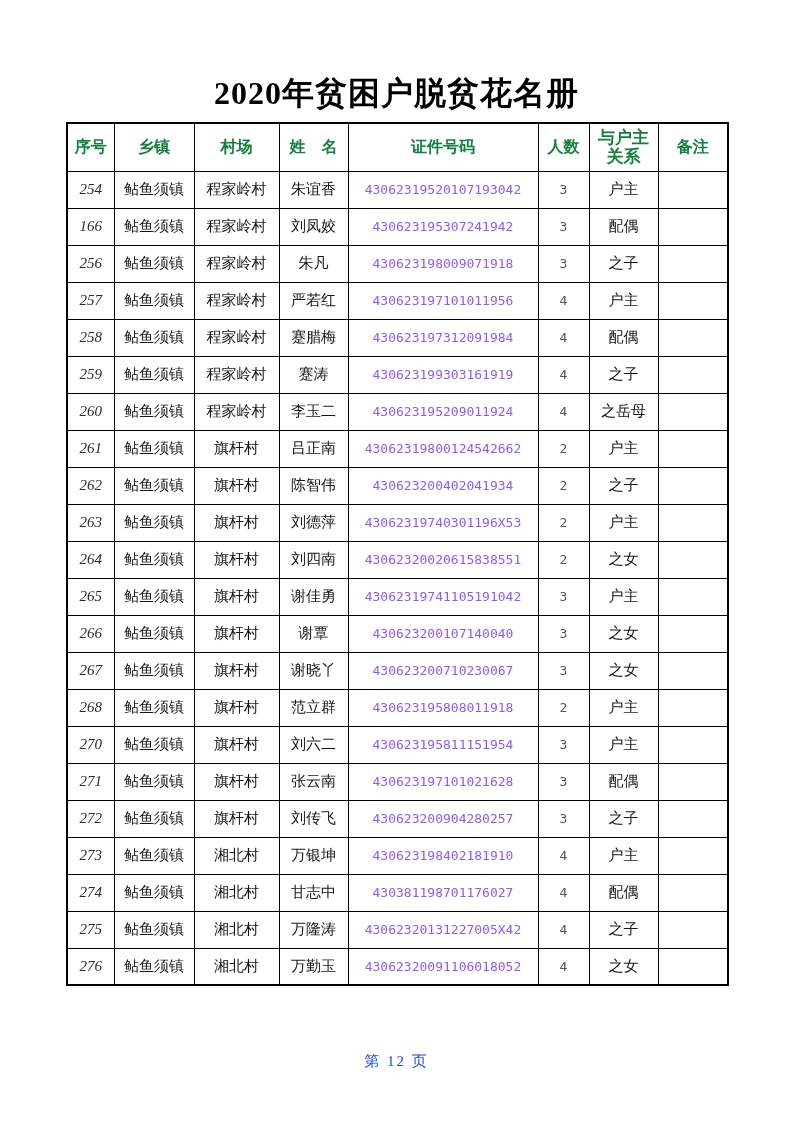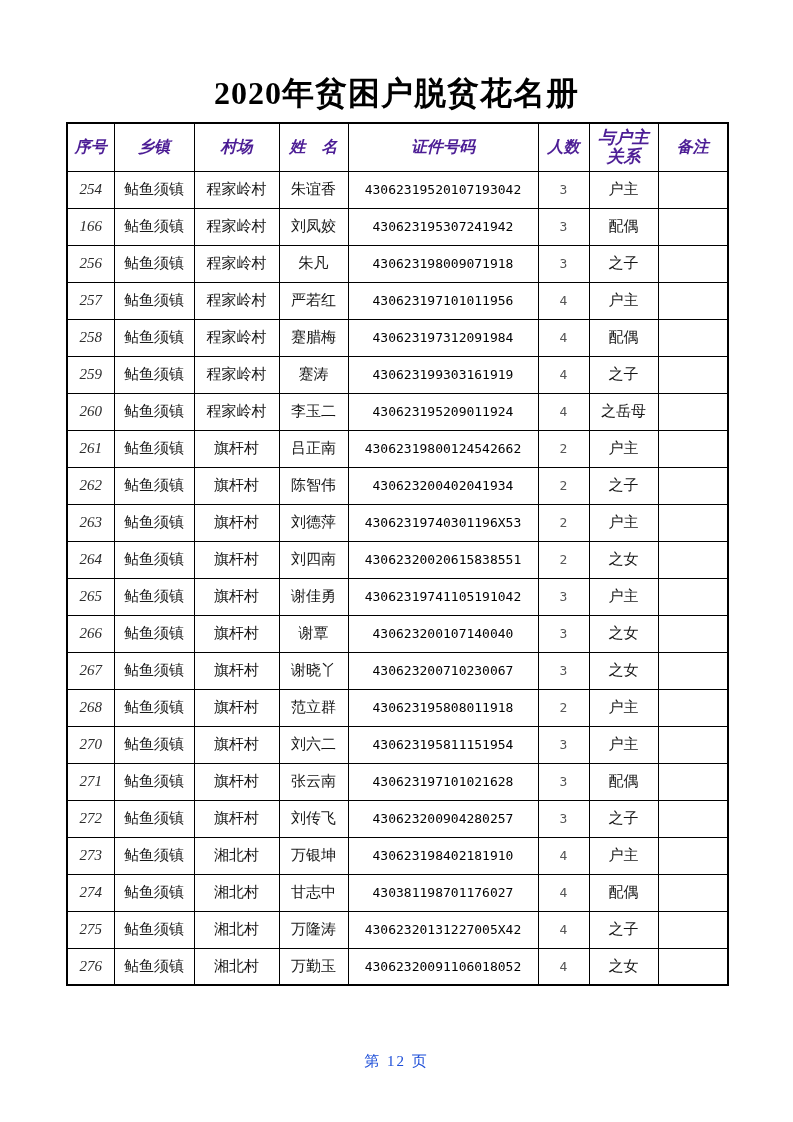--- a/index.html
+++ b/index.html
@@ -38,39 +38,38 @@
     border: 1px solid #000;
     text-align: center;
     vertical-align: middle;
     overflow: hidden;
     white-space: nowrap;
   }
   .roster-table th {
     height: 48px;
     font-size: 16px;
     font-weight: bold;
-    color: #4c1d95;
-    font-style: italic;
+    color: #15803d;
   }
   .roster-table td {
     height: 37px;
     font-size: 15px;
   }
   th .wrap-narrow {
     display: inline-block;
     width: 52px;
     white-space: normal;
     line-height: 1.15;
     font-size: 17px;
   }
   td.c-serial { font-size: 15px; color: #2b2b2b; font-style: italic; }
   td.c-id {
     font-family: "DejaVu Sans Mono", "Liberation Mono", monospace;
     font-size: 13px;
-    color: #000000;
+    color: #8b5cf6;
     letter-spacing: 0px;
   }
   td.c-count {
     font-family: "DejaVu Sans Mono", "Liberation Mono", monospace;
     font-size: 13px;
     color: #565656;
   }
   td.c-town, td.c-village, td.c-name, td.c-relation { color: #161616; }
   .page-number {
     position: absolute;

